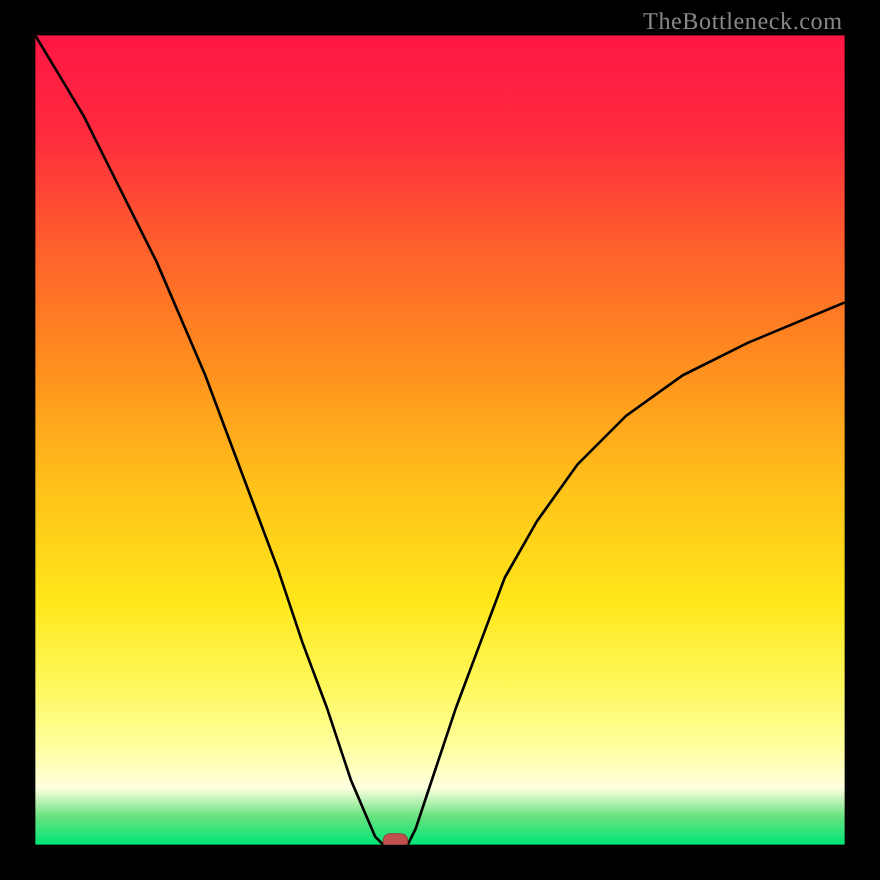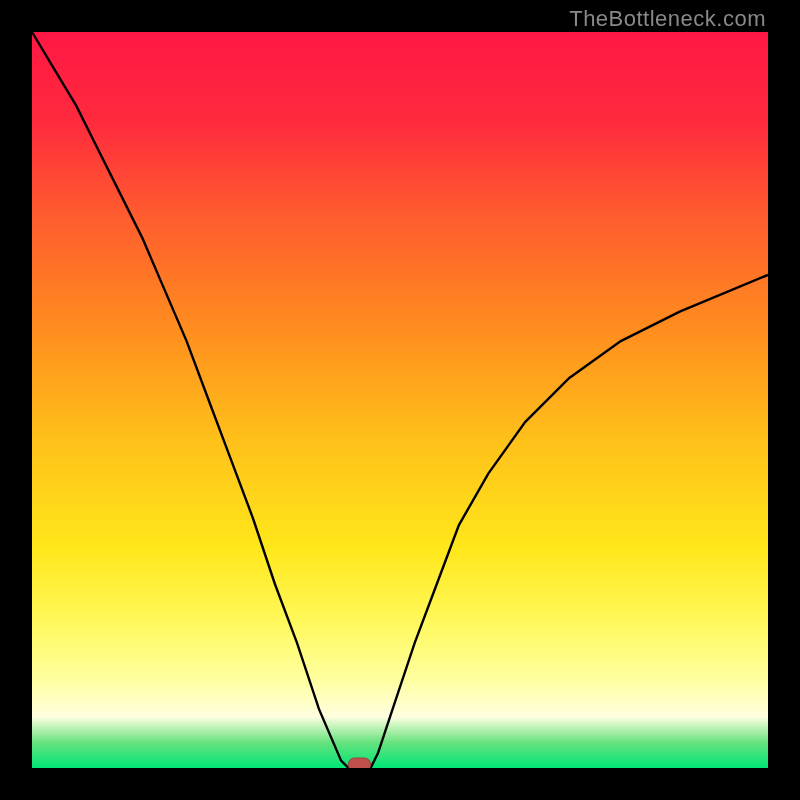--- a/index.html
+++ b/index.html
@@ -20,20 +20,21 @@
     background: #000;
   }
   .watermark {
     position: absolute;
     top: 6px;
     right: 34px;
     color: #888;
     font-size: 22px;
     letter-spacing: 0.5px;
     font-weight: 500;
+    font-family: Liberation Serif, serif;
   }
   svg {
     display: block;
   }
 </style>
 </head>
 <body>
 
 <div class="watermark">TheBottleneck.com</div>
 

